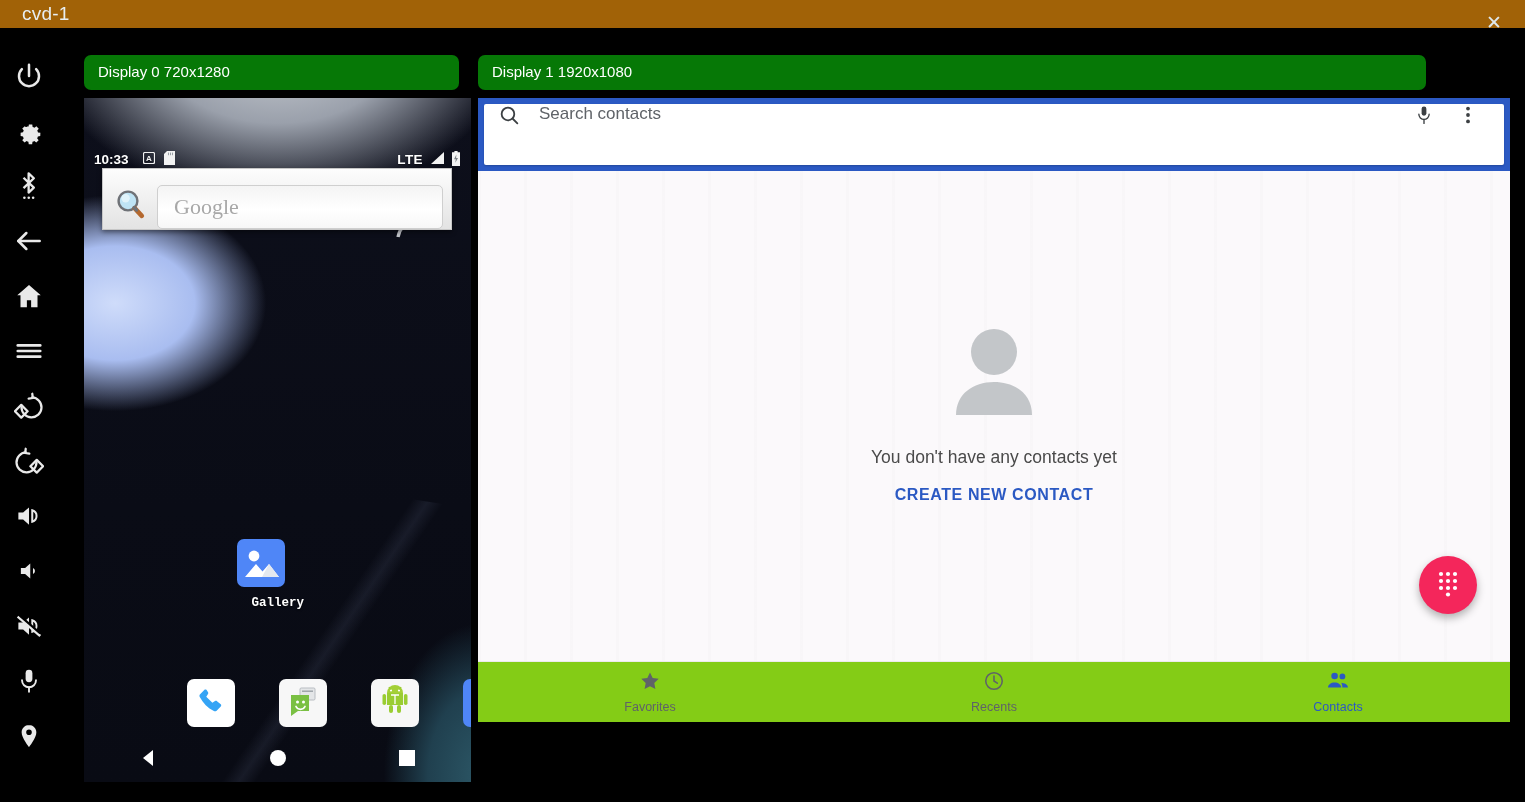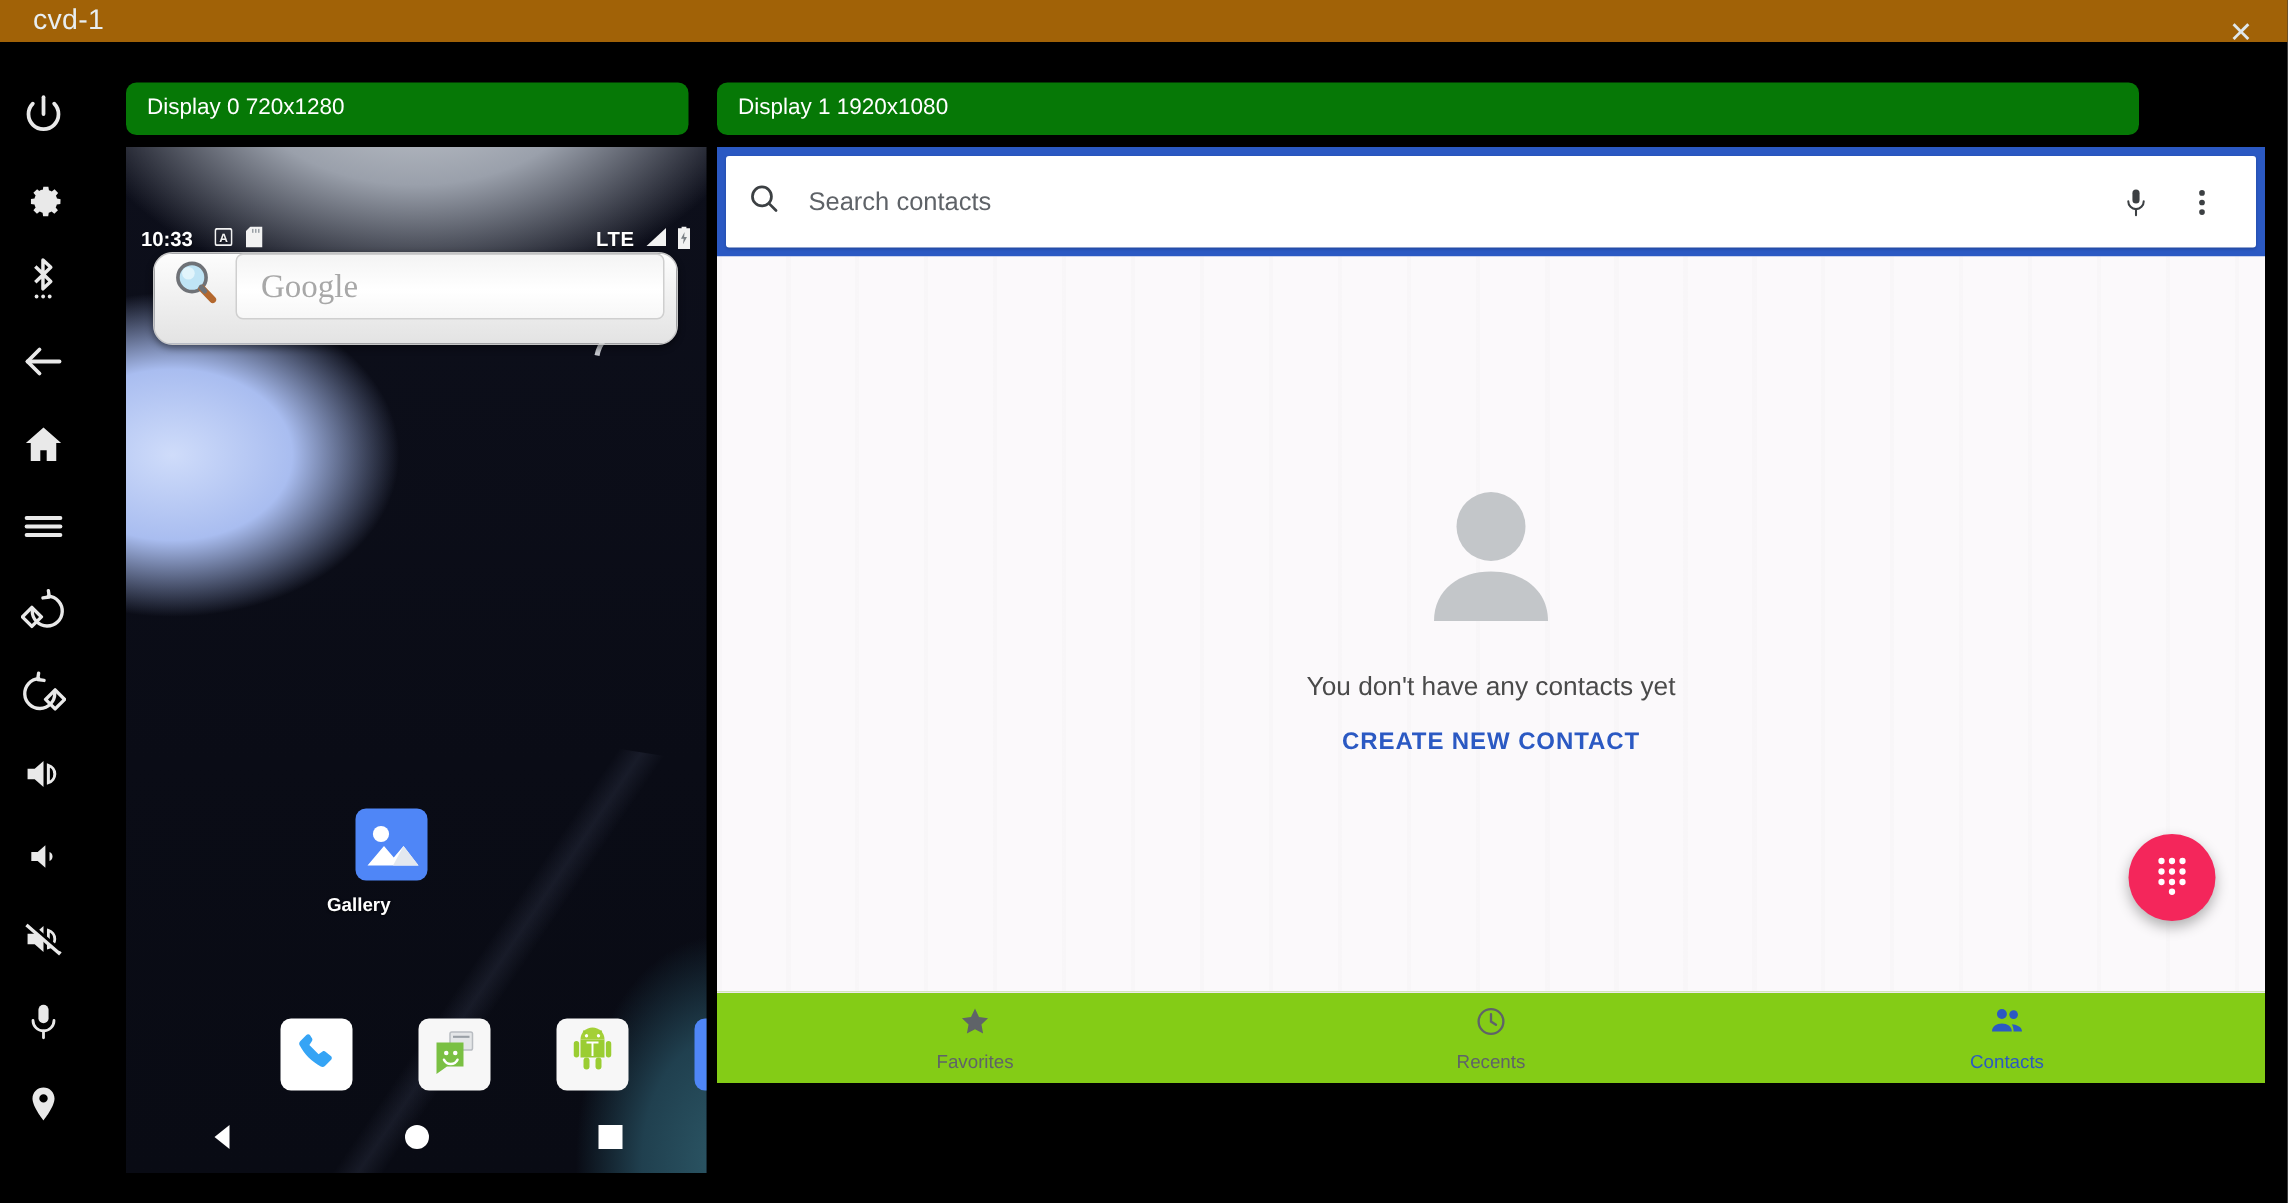--- a/index.html
+++ b/index.html
@@ -79,41 +79,41 @@
     text-shadow: 0 1px 1px rgba(0,0,0,.45);
     margin-top: 48px;
   }
   #status-time { margin-right: 14px; }
   .status-left-icons { display: flex; align-items: center; gap: 9px; }
   .status-right { margin-left: auto; display: flex; align-items: center; gap: 6px; }
   #status-net { font-size: 13.5px; font-weight: bold; letter-spacing: .4px; }
 
   #google-widget {
     position: absolute; left: 18px; top: 70px; width: 350px; height: 62px;
-    border-radius: 13px;
+    border-radius: 0;
     background: linear-gradient(#fdfdfd, #e3e3e3);
     border: 1px solid #c7c7c7;
     box-shadow: 0 2px 5px rgba(0,0,0,.45);
-    display: flex; align-items: flex-start; padding: 0 8px;
+    display: flex; align-items: flex-end; padding: 0 8px;
     cursor: pointer;
   }
   #google-widget-field {
     flex: 1; height: 44px; margin-left: 6px;
     border-radius: 5px;
     background: linear-gradient(#f4f4f4, #ffffff 55%, #f7f7f7);
     border: 1px solid #cfcfcf;
     display: flex; align-items: center; padding-left: 16px;
   }
   #google-widget-text {
     color: #a8a8a8; font-size: 22px;
     font-family: "Liberation Serif", serif;
   }
 
   .home-icon-cell {
-    position: absolute; width: 86px; text-align: left; cursor: pointer;
+    position: absolute; width: 86px; text-align: right; cursor: pointer; font-family: Liberation Mono, monospace;
   }
   .app-tile {
     width: 48px; height: 48px; border-radius: 7px; margin: 0 auto;
     display: flex; align-items: center; justify-content: center;
     overflow: hidden;
   }
   .app-label {
     color: #fff; font-size: 12.5px; margin-top: 9px; font-weight: bold;
     text-shadow: 0 1px 2px rgba(0,0,0,.8);
   }
@@ -140,21 +140,21 @@
     width: 1032px; height: 624px; overflow: hidden;
     background: #fafafa;
   }
   #search-bar-wrap {
     position: absolute; left: 0; top: 0; width: 1032px; height: 73px;
     background: #2b59c3;
     padding: 6px; display: flex;
   }
   #search-bar {
     flex: 1; background: #ffffff; border-radius: 2px;
-    display: flex; align-items: center; padding: 0 14px;
+    display: flex; align-items: flex-start; padding: 0 14px;
     box-shadow: 0 1px 2px rgba(0,0,0,.2);
   }
   #search-placeholder {
     flex: 1; margin-left: 18px; color: #5f6368; font-size: 17px;
   }
   .search-act { width: 44px; display: flex; align-items: center; justify-content: center; cursor: pointer; }
 
   #contacts-body {
     position: absolute; left: 0; top: 73px; width: 1032px; height: 490px;
     background:

